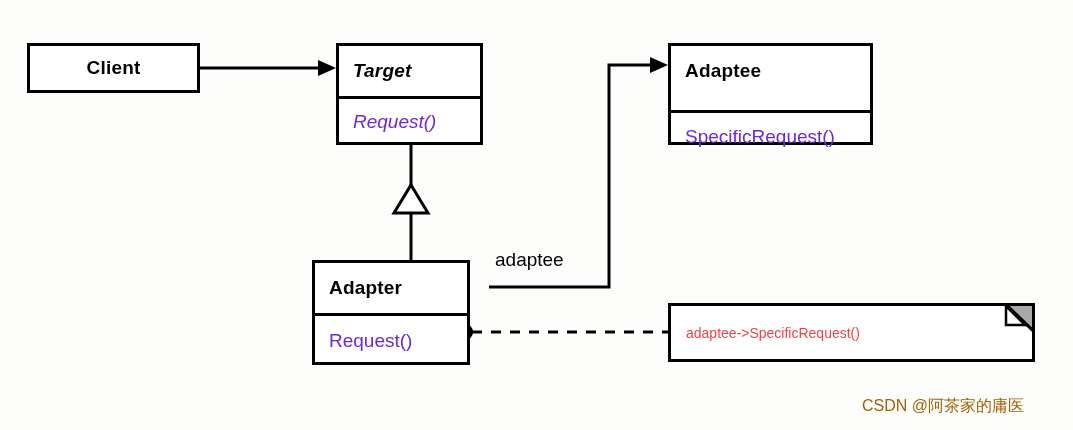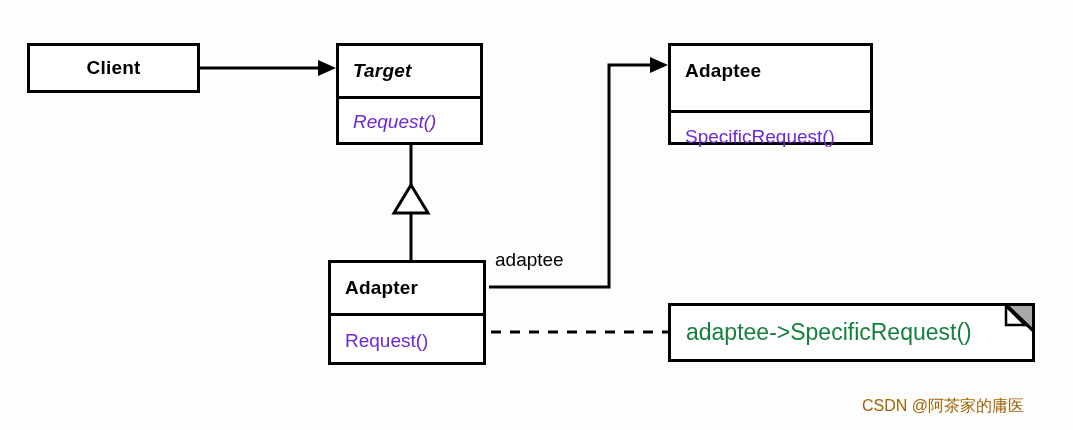--- a/index.html
+++ b/index.html
@@ -88,21 +88,21 @@
   #adaptee-box {
     left: 668px;
     top: 43px;
     width: 205px;
     height: 102px;
   }
   #adaptee-title-comp { height: 49px; }
   #adaptee-ops-comp   { height: 50px; margin-top: 15px; }
   
   #adapter-box {
-    left: 328px;
+    left: 312px;
     top: 260px;
     width: 158px;
     height: 105px;
   }
   #adapter-title-comp { height: 50px; }
   #adapter-ops-comp   { height: 52px; }
   
   #note-box {
     position: absolute;
     left: 668px;
@@ -110,22 +110,22 @@
     width: 367px;
     height: 59px;
   }
   #note-text {
     position: absolute;
     left: 18px;
     top: 0;
     height: 59px;
     display: flex;
     align-items: center;
-    font-size: 23px;
-    color: #15803d;
+    font-size: 14px;
+    color: #ef4444;
     white-space: nowrap;
   }
   #assoc-label {
     position: absolute;
     left: 495px;
     top: 249px;
     font-size: 19px;
     color: #000;
   }
   #watermark {

